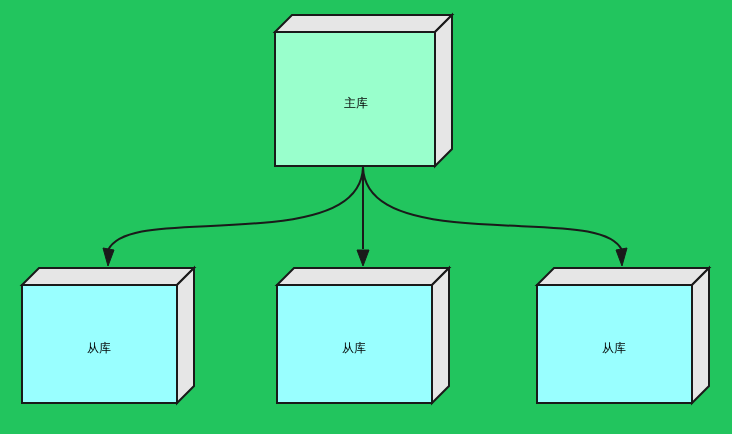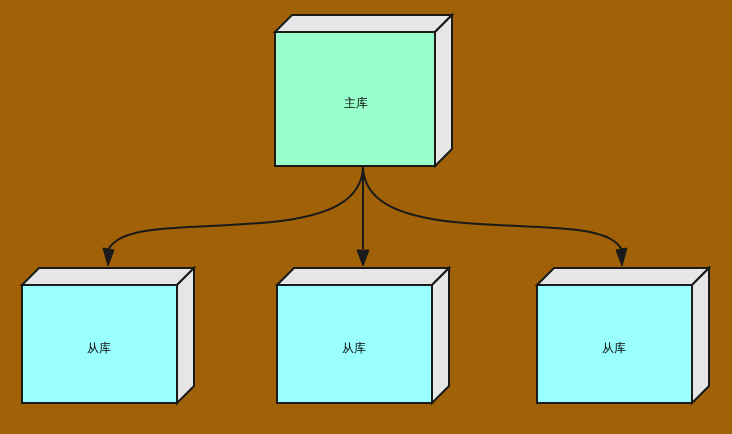--- a/index.html
+++ b/index.html
@@ -11,21 +11,21 @@
   body {
     width: 732px;
     height: 434px;
     font-family: "DejaVu Sans", "Liberation Sans", sans-serif;
     overflow: hidden;
   }
   #diagram-root {
     position: relative;
     width: 732px;
     height: 434px;
-    background: #a16207;
+    background: #22c55e;
   }
   svg#diagram-canvas {
     display: block;
     width: 732px;
     height: 434px;
   }
   .box-face {
     stroke: #1a1a1a;
     stroke-width: 2;
     stroke-linejoin: miter;

